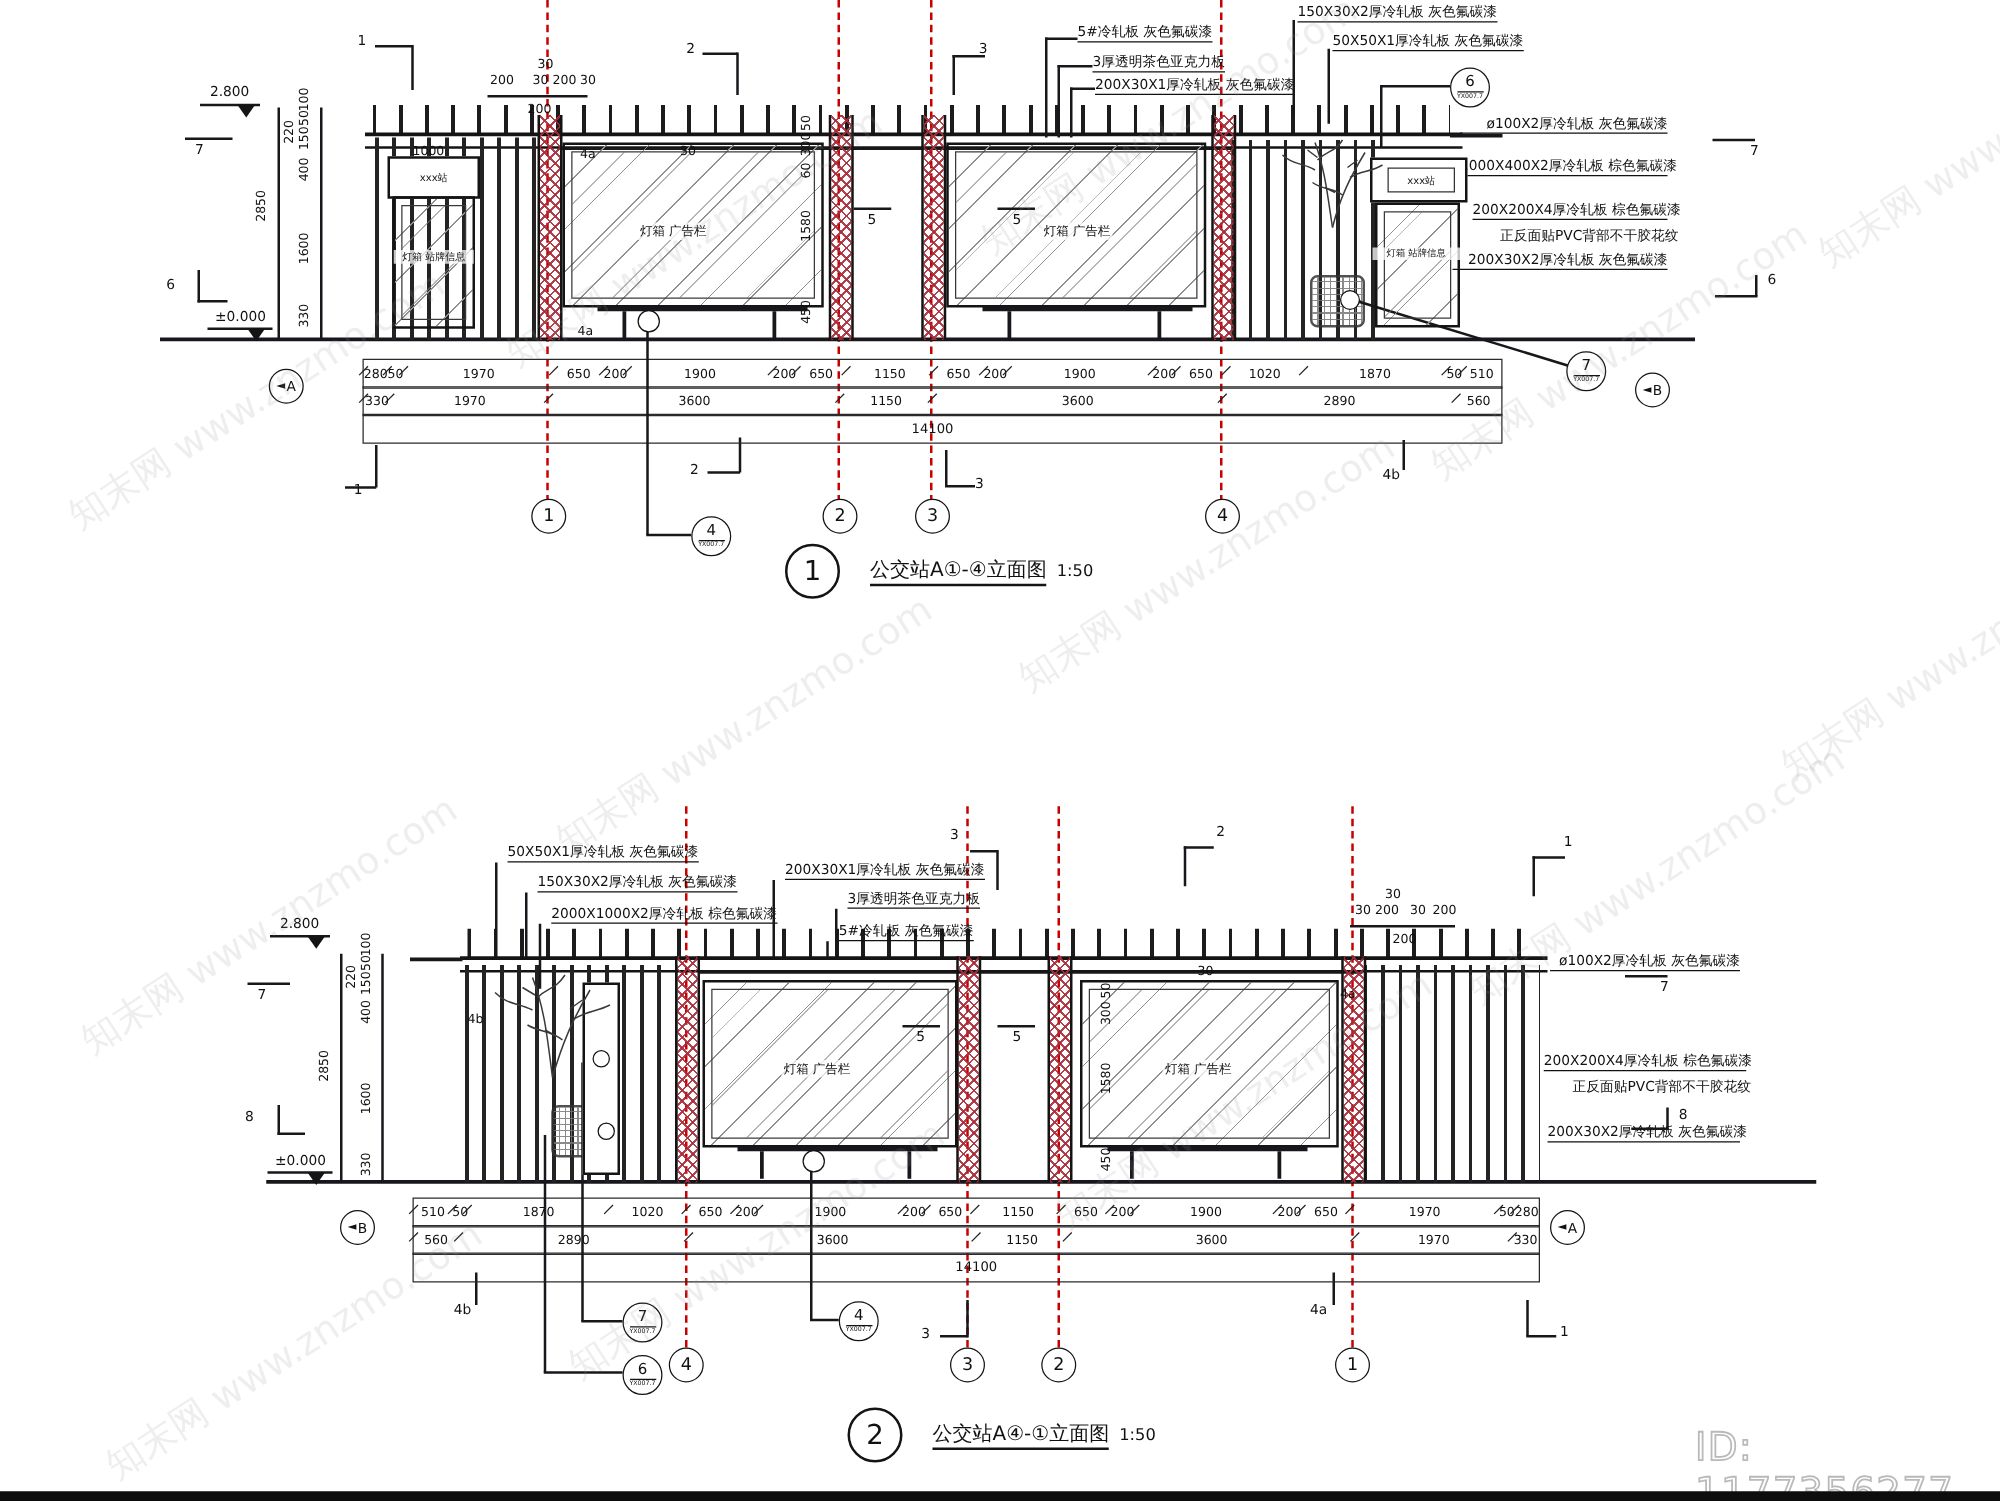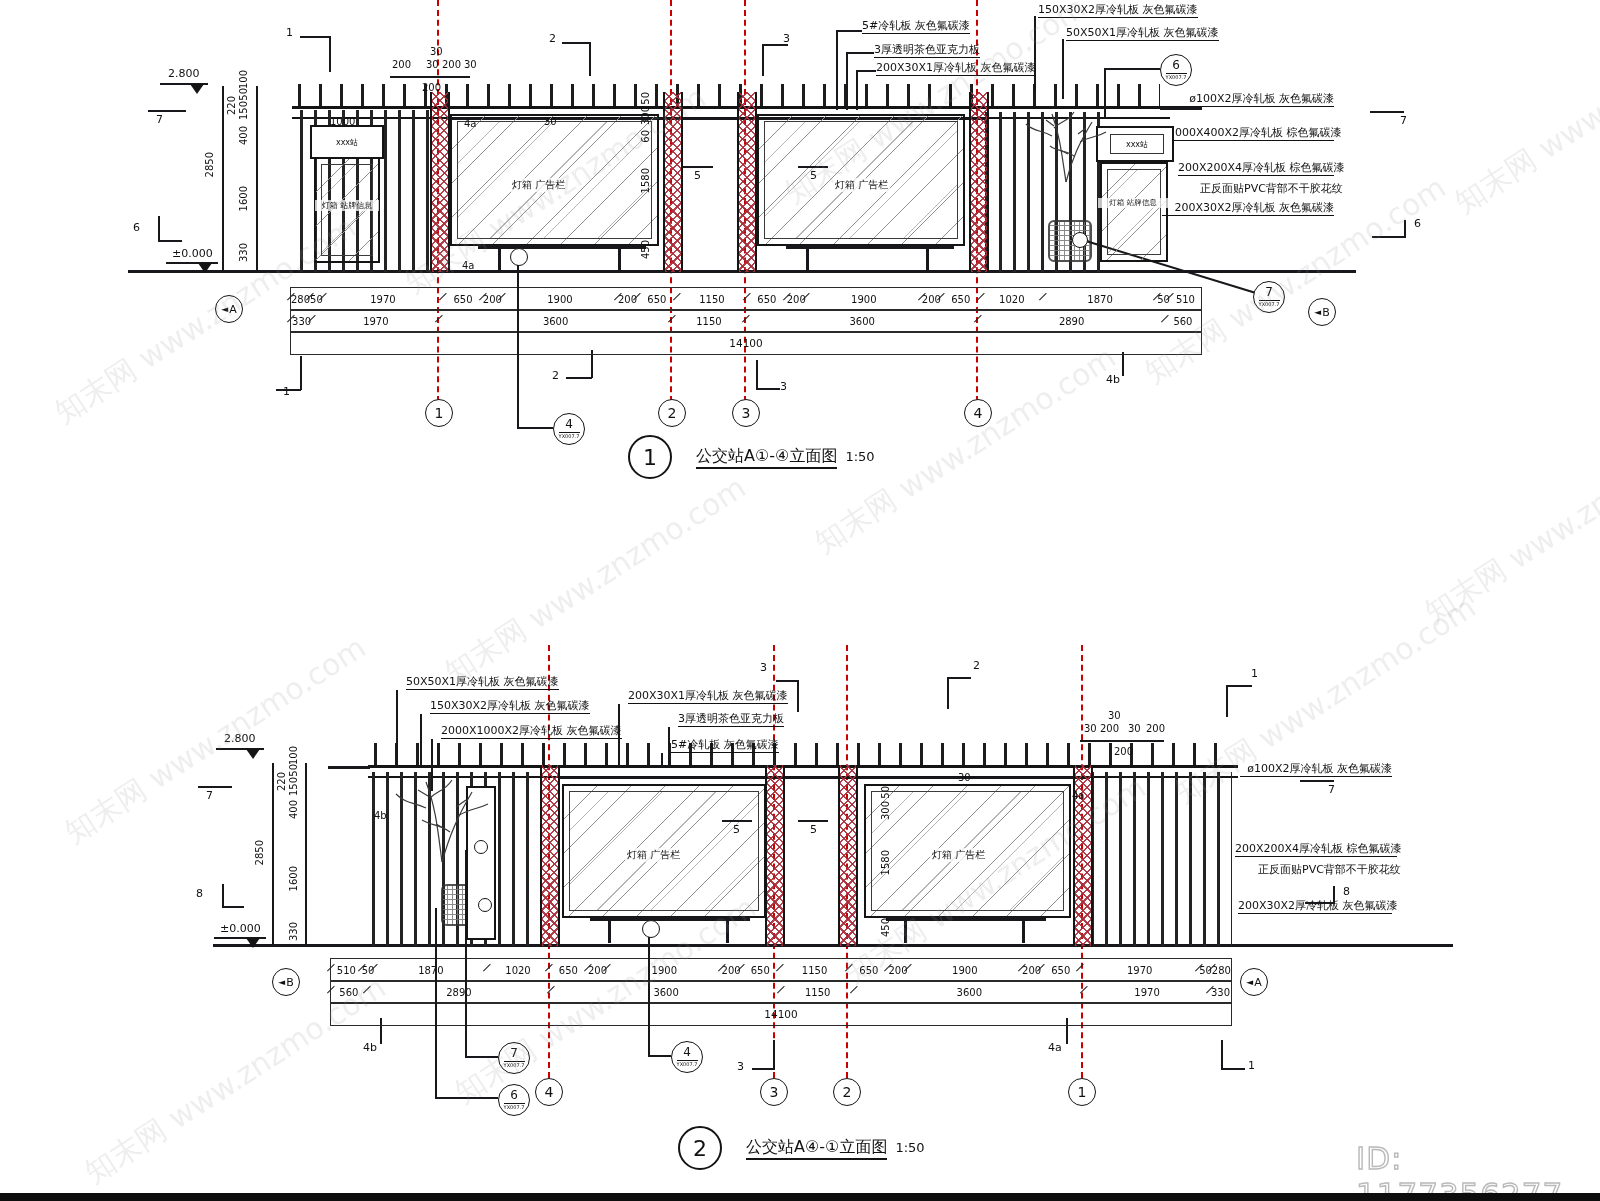--- a/index.html
+++ b/index.html
@@ -392,21 +392,21 @@
   <div class="ln" style="left:1080px;top:740px;width:84px;height:1.5px"></div>
   <span class="txt sm" style="left:1108px;top:710px">30</span>
   <span class="txt sm" style="left:1084px;top:723px">30</span>
   <span class="txt sm" style="left:1100px;top:723px">200</span>
   <span class="txt sm" style="left:1128px;top:723px">30</span>
   <span class="txt sm" style="left:1146px;top:723px">200</span>
   <span class="txt sm" style="left:1114px;top:746px">200</span>
 
   <span class="txt und" style="left:406px;top:676px">50X50X1厚冷轧板 灰色氟碳漆</span>
   <span class="txt und" style="left:430px;top:700px">150X30X2厚冷轧板 灰色氟碳漆</span>
-  <span class="txt und" style="left:441px;top:725px">2000X1000X2厚冷轧板 灰色氟碳漆</span>
+  <span class="txt und" style="left:441px;top:725px">2000X1000X2厚冷轧板 棕色氟碳漆</span>
   <div class="ln" style="left:396px;top:690px;width:1.5px;height:76px"></div>
   <div class="ln" style="left:420px;top:714px;width:1.5px;height:52px"></div>
   <div class="ln" style="left:431px;top:739px;width:1.5px;height:52px"></div>
 
   <span class="txt und" style="left:628px;top:690px">200X30X1厚冷轧板 灰色氟碳漆</span>
   <span class="txt und" style="left:678px;top:713px">3厚透明茶色亚克力板</span>
   <span class="txt und" style="left:671px;top:739px">5#冷轧板 灰色氟碳漆</span>
   <div class="ln" style="left:618px;top:704px;width:1.5px;height:62px"></div>
   <div class="ln" style="left:668px;top:727px;width:1.5px;height:40px"></div>
   <div class="ln" style="left:661px;top:753px;width:1.5px;height:14px"></div>

